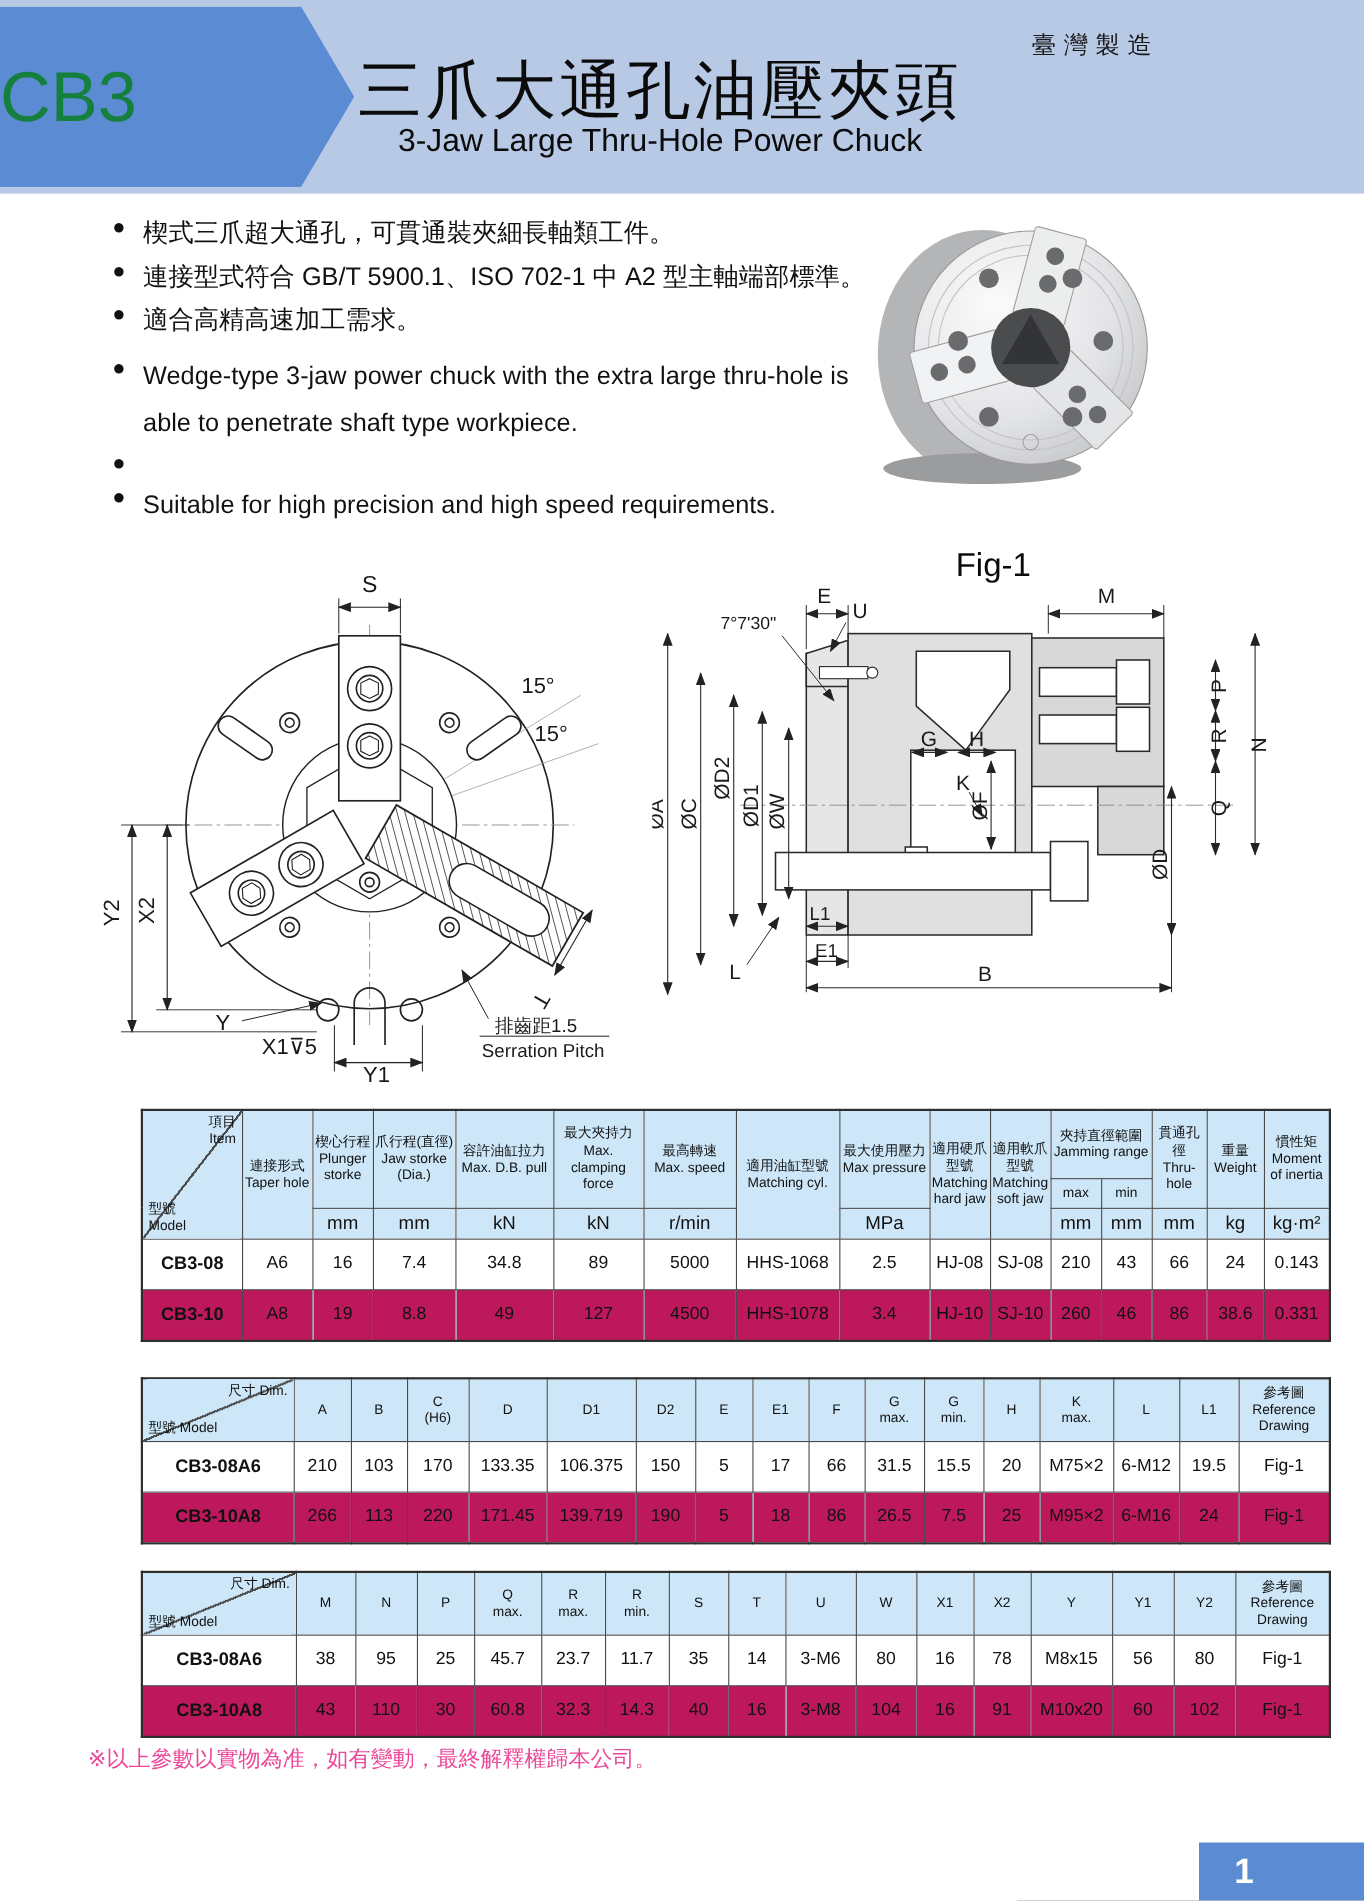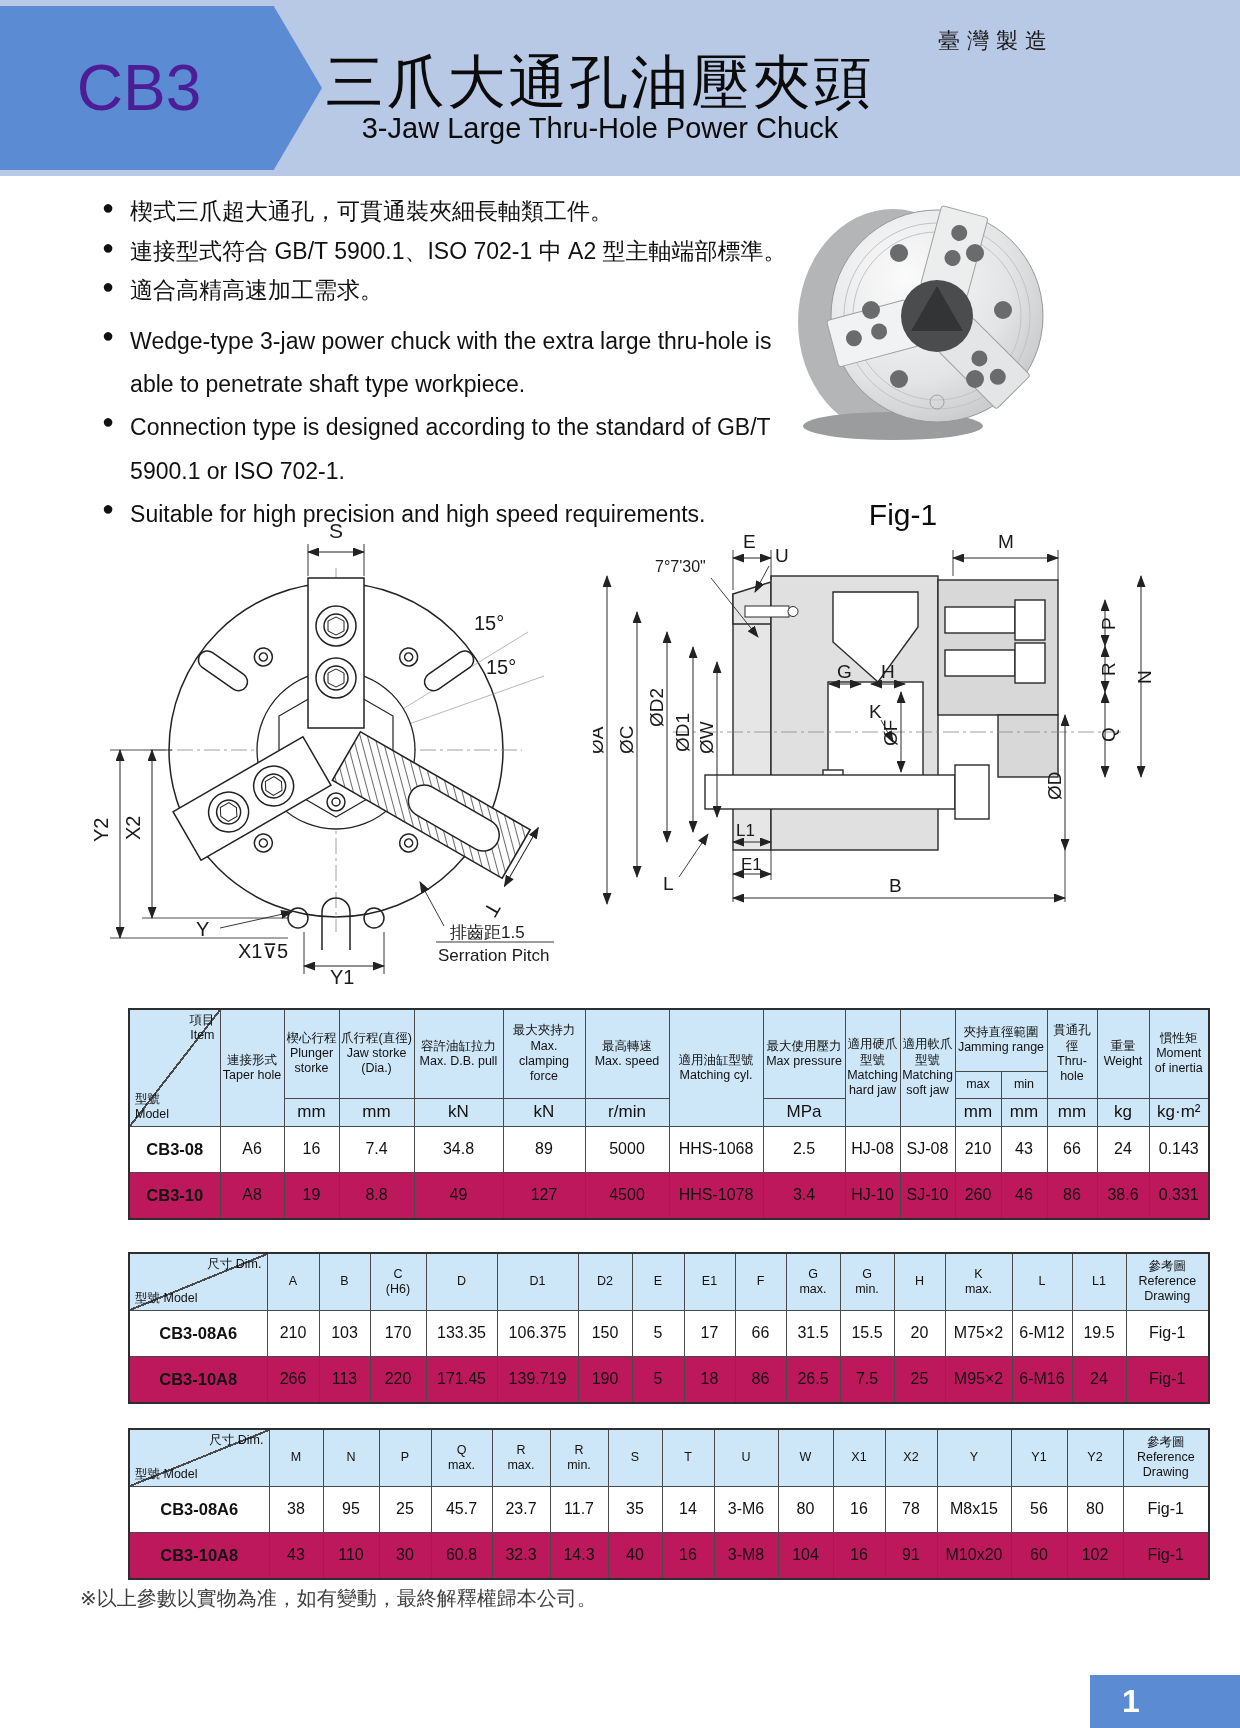--- a/index.html
+++ b/index.html
@@ -4,22 +4,22 @@
 <style>
   html,body{margin:0;padding:0;background:#888;}
   .page{position:relative;width:1240px;height:1728px;background:#ffffff;margin:0 auto;
         font-family:"Liberation Sans","DejaVu Sans",sans-serif;color:#111;overflow:hidden;}
   .abs{position:absolute;}
 
   
   .band{left:0;top:0;width:1240px;height:176px;background:#b8c9e5;}
   .arrow{left:0;top:6px;width:322px;height:164px;background:#5b8bd2;
          clip-path:polygon(0% 0%,85% 0%,100% 50%,85% 100%,0% 100%);}
-  .code{left:0;top:6px;width:278px;height:164px;line-height:164px;text-align:center;
-        font-size:64px;font-weight:500;color:#4c1d95;}
+  .code{left:0;top:6px;width:278px;height:164px;line-height:164px;text-align:left;
+        font-size:64px;font-weight:500;color:#15803d;}
   .made{left:938px;top:26px;font-size:22px;letter-spacing:7px;color:#1a1a1a;text-align:center;}
   .title-zh{left:320px;top:44px;width:560px;text-align:center;font-size:58px;font-weight:500;letter-spacing:3px;color:#0b0b0b;}
   .title-en{left:320px;top:112px;width:560px;text-align:center;font-size:29px;font-weight:500;color:#0b0b0b;}
 
   
   .blist{list-style:none;margin:0;padding:0;}
   .blist li{display:flex;gap:16px;align-items:flex-start;}
   .blist .dot{font-size:20px;line-height:1.55;}
   .zh-list{left:102px;top:192px;width:780px;}
   .zh-list li{font-size:23px;line-height:1.72;}
@@ -41,21 +41,21 @@
   tbody td{font-size:16px;height:45px;}
   tbody td.model{font-weight:bold;font-size:16.5px;}
   tbody tr.row-green td{background:#be185d;}
   tbody tr.row-white td{background:#ffffff;}
   .corner{position:relative;padding:0;background:
      linear-gradient(to bottom right,rgba(0,0,0,0) calc(50% - 1px),#4a4a4a calc(50% - 1px),#4a4a4a calc(50% + 1px),rgba(0,0,0,0) calc(50% + 1px)) #cde7f8;}
   .corner .tr{position:absolute;top:3px;right:5px;text-align:right;}
   .corner .bl{position:absolute;bottom:3px;left:5px;text-align:left;}
   .h-row1{height:62px;} .h-row2{height:27px;} .h-row3{height:28px;} .h-single{height:57px;}
 
-  .footnote{left:80px;top:1585px;font-size:20px;color:#404040;text-align:center;}
+  .footnote{left:80px;top:1585px;font-size:20px;color:#ec4899;text-align:center;}
   .pagebox{left:1090px;top:1675px;width:150px;height:53px;background:#5b8bd2;}
   .pagebox span{display:block;padding-left:32px;line-height:53px;font-size:32px;font-weight:bold;color:#fff;}
 
   svg text{font-family:"Liberation Sans","DejaVu Sans",sans-serif;fill:#1a1a1a;}
 </style>
 </head>
 <body>
 
 <div class="page">
 
@@ -81,21 +81,20 @@
       </li>
   </ul>
 
   <ul class="abs blist en-list">
     <li>
         <span class="dot">●</span>
         <span class="txt">Wedge-type 3-jaw power chuck with the extra large thru-hole is able to penetrate shaft type workpiece.</span>
       </li>
     <li>
         <span class="dot">●</span>
-        <span class="txt">Connection type is designed according to the standard of GB/T 5900.1 or ISO 702-1.</span>
       </li>
     <li>
         <span class="dot">●</span>
         <span class="txt">Suitable for high precision and high speed requirements.</span>
       </li>
   </ul>
 
   <svg class="abs" style="left:795px;top:190px" width="250" height="255" viewBox="0 0 250 255">
     <defs>
       <radialGradient id="met" cx="0.35" cy="0.32" r="0.9">

